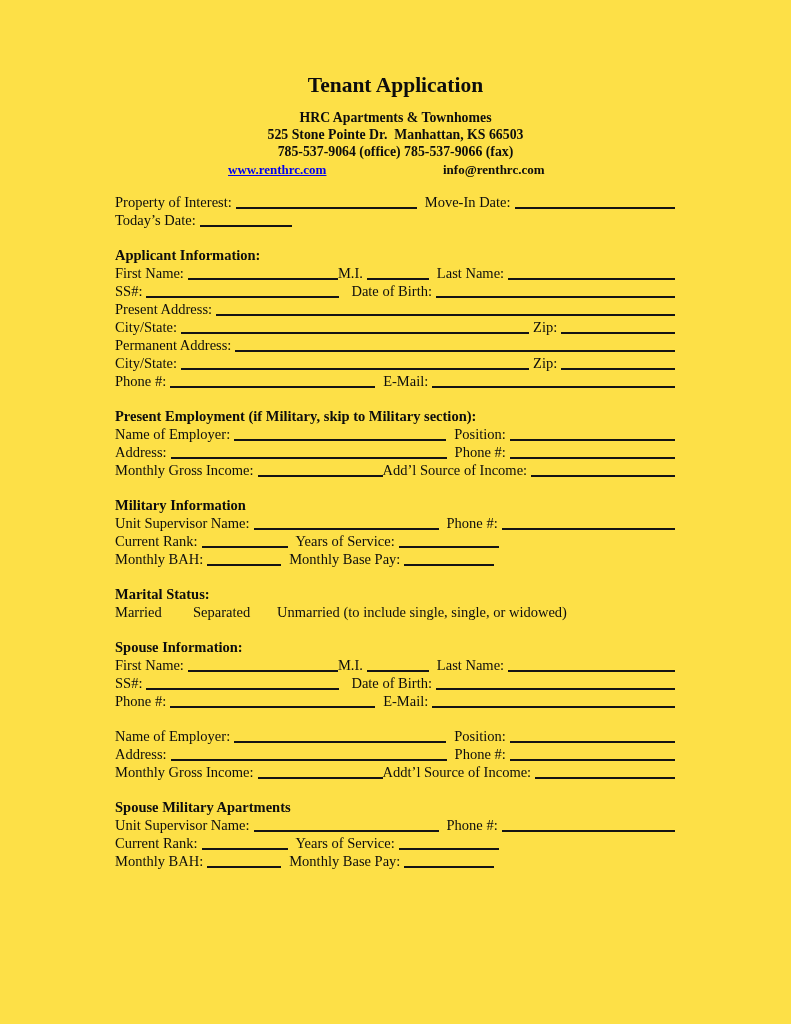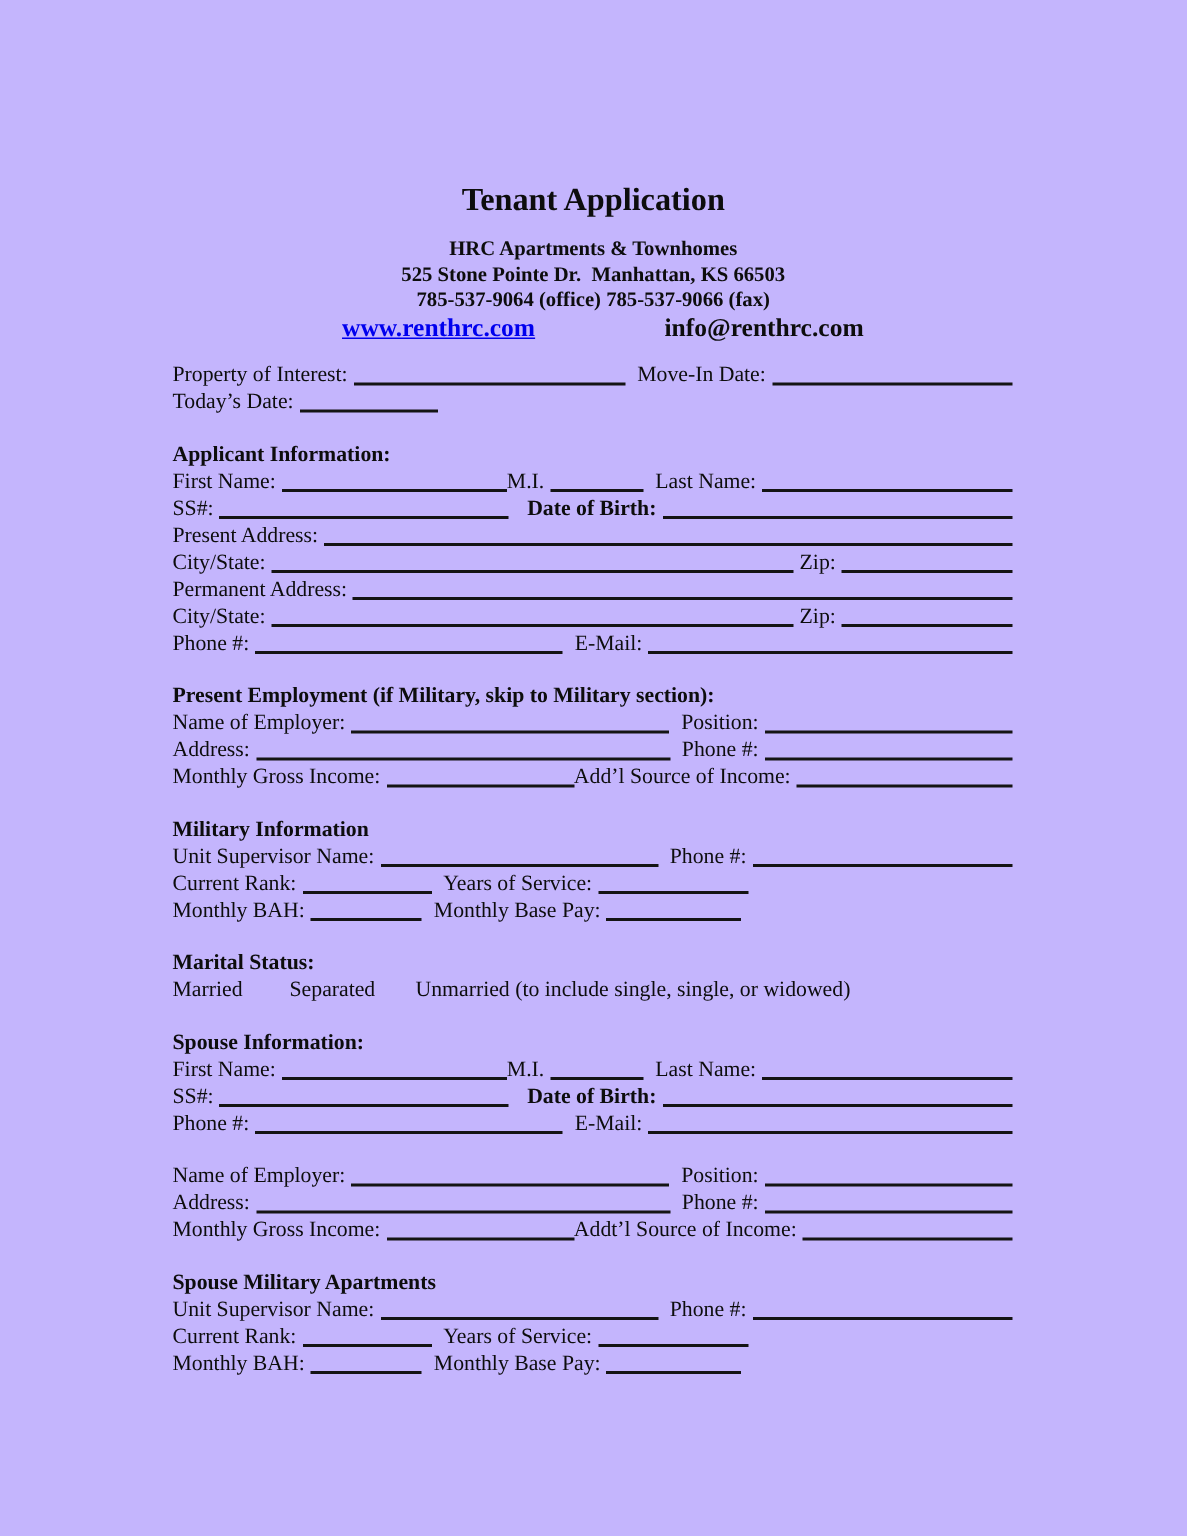--- a/index.html
+++ b/index.html
@@ -1,39 +1,39 @@
 <!DOCTYPE html>
 <html><head>
 <meta charset="utf-8">
 <style>
   html,body { margin:0; padding:0; background:#ffffff; }
   .page {
-    width:791px; height:1024px; background:#c4b5fd; overflow:hidden;
-    box-sizing:border-box; padding-top:120px;
+    width:791px; height:1024px; background:#fde047; overflow:hidden;
+    box-sizing:border-box; padding-top:72px;
     font-family:"Liberation Serif", serif; color:#0d0d0d;
   }
   .title { text-align:center; font-size:21.5px; font-weight:bold; line-height:26px; }
   .org { margin-top:11px; text-align:center; font-weight:bold; font-size:13.8px; }
   .org > div { line-height:17px; white-space:pre; }
-  .links-row { margin-top:1px; height:18px; display:flex; align-items:center;
-    font-weight:bold; font-size:17px; padding-left:228px; box-sizing:border-box; }
+  .links-row { margin-top:1px; height:18px; display:flex; align-items:flex-start;
+    font-weight:bold; font-size:13px; padding-left:228px; box-sizing:border-box; }
   .link-cell { width:215px; line-height:17px; }
   a.weblink { color:#0000EE; text-decoration:underline; font-weight:bold; }
   .email { line-height:17px; }
   .content { margin-left:115px; width:560px; font-size:14.5px; }
   .top-block { margin-top:14px; }
   .section { margin-top:17px; }
   .heading { font-weight:bold; line-height:18px; height:18px; white-space:pre;margin-top:17px; }
   .row { display:flex; height:18px; align-items:flex-end; }
   .row .lbl { white-space:pre; line-height:18px; }
   .ln { border-bottom:2px solid #141414; margin:0 0 2px 4px; height:0; flex:0 0 auto; }
   .ln.flex { flex:1 1 auto; }
   .after { padding-left:8px; }
   .after-sm { padding-left:4px; }
-  .after-lg { padding-left:12px;font-weight:bold; }
+  .after-lg { padding-left:12px; }
   .opt { line-height:18px; white-space:pre; }
   .opt1 { width:78px; } .opt2 { width:84px; }
 </style>
 </head>
 <body>
 
 <div class="page">
 
   <div class="title">Tenant Application</div>
 

